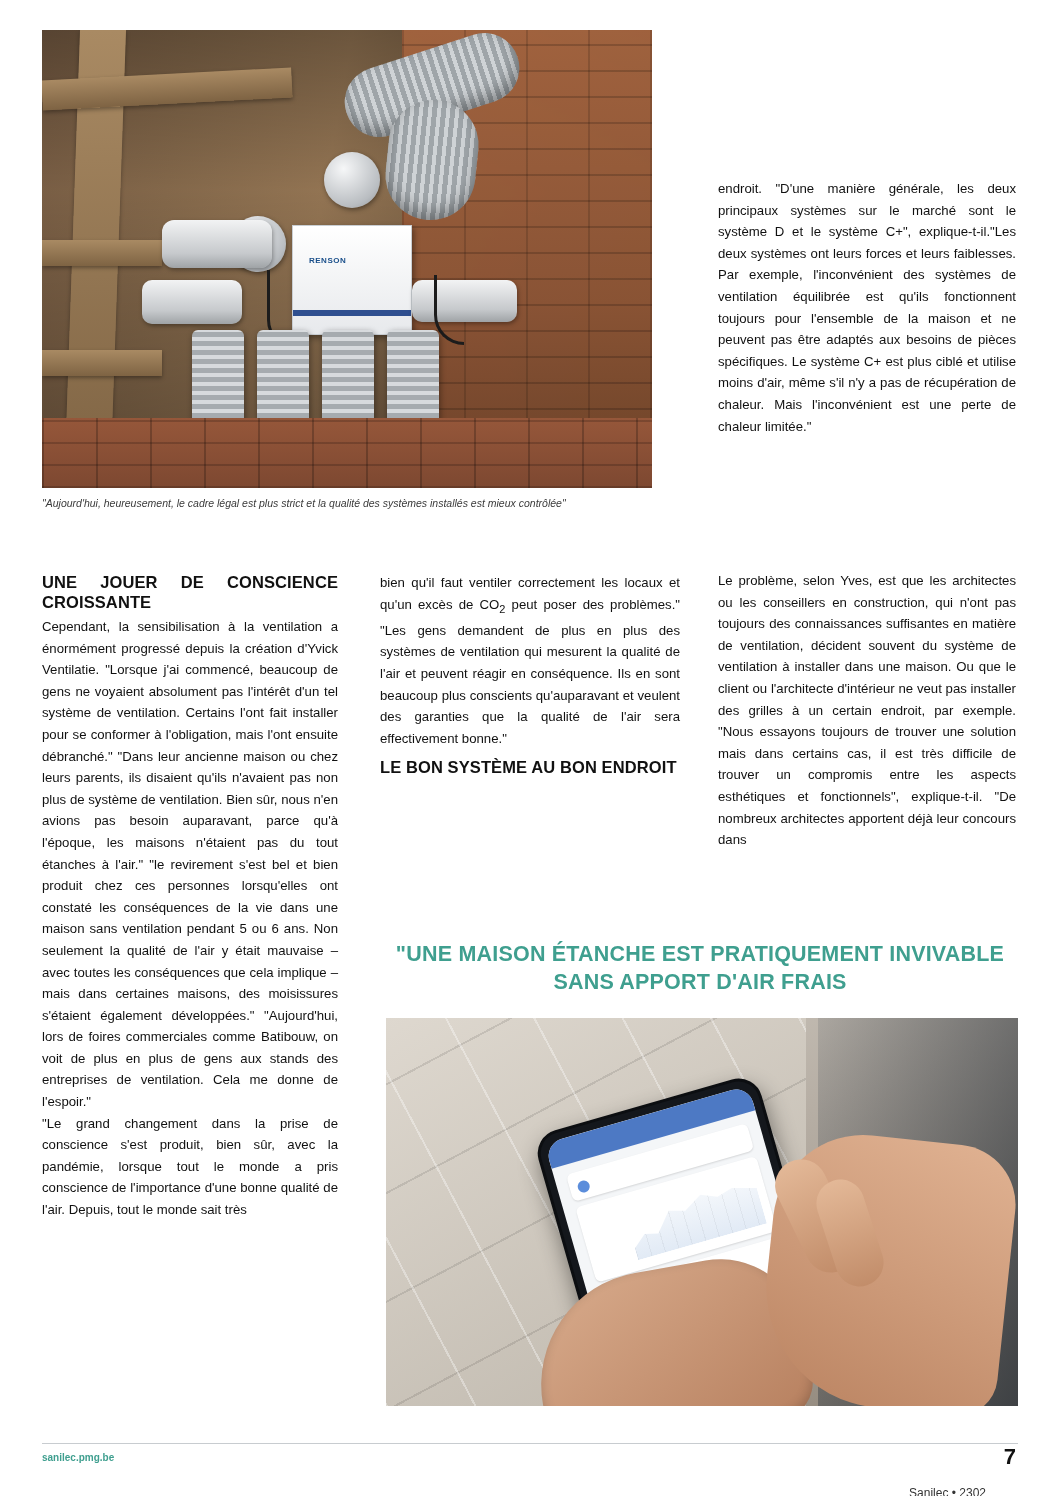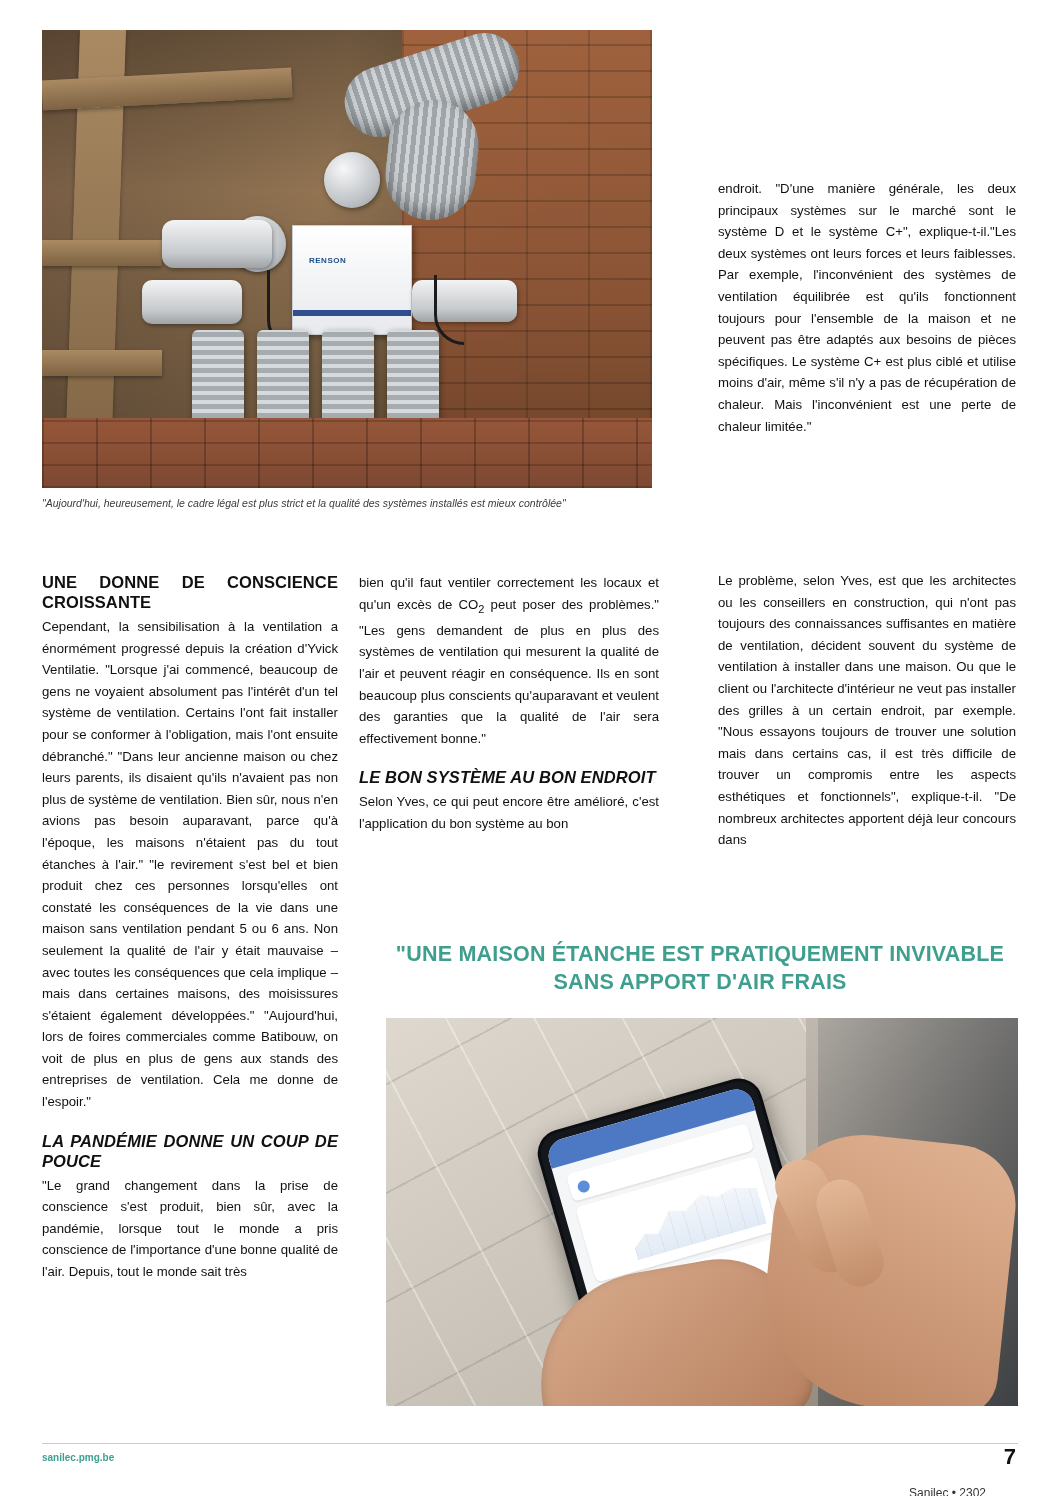--- a/index.html
+++ b/index.html
@@ -136,33 +136,33 @@
   
   .col {
     position: absolute;
     font-size: 13.2px;
     line-height: 21.6px;
     text-align: justify;
     color: #111;
   }
   .col p { margin: 0; }
   .col.c-left  { left: 42px;  top: 572px; width: 296px; }
-  .col.c-mid   { left: 359px; top: 572px; width: 300px; }
+  .col.c-mid   { left: 380px; top: 572px; width: 300px; }
   .col.c-right-top { left: 718px; top: 178px; width: 298px; }
   .col.c-right-body { left: 718px; top: 570px; width: 298px; }
 
   h2.head {
     font-size: 16.5px;
     line-height: 20px;
     font-weight: bold;
     letter-spacing: .1px;
     margin: 0 0 4px 0;
     color: #111;
   }
-  h2.head.spaced { margin-top: 18px; font-style: italic; }
+  h2.head.spaced { margin-top: 8px; }
 
   .sub {
     font-size: 11px;
     vertical-align: sub;
   }
 
   
   .pullquote {
     position: absolute;
     left: 380px; top: 940px; width: 640px;
@@ -326,30 +326,28 @@
       </div>
     <div class="duct-col c4">
         <div class="cap"></div>
       </div>
     <div class="floor-bricks"></div>
   </div>
 
   <div class="caption-top">"Aujourd'hui, heureusement, le cadre légal est plus strict et la qualité des systèmes installés est mieux contrôlée"</div>
 
   <div class="col c-left">
-    <h2 class="head">UNE DONNE DE CONSCIENCE CROISSANTE</h2>
+    <h2 class="head">UNE JOUER DE CONSCIENCE CROISSANTE</h2>
     <p>Cependant, la sensibilisation à la ventilation a énormément progressé depuis la création d'Yvick Ventilatie. "Lorsque j'ai commencé, beaucoup de gens ne voyaient absolument pas l'intérêt d'un tel système de ventilation. Certains l'ont fait installer pour se conformer à l'obligation, mais l'ont ensuite débranché." "Dans leur ancienne maison ou chez leurs parents, ils disaient qu'ils n'avaient pas non plus de système de ventilation. Bien sûr, nous n'en avions pas besoin auparavant, parce qu'à l'époque, les maisons n'étaient pas du tout étanches à l'air." "le revirement s'est bel et bien produit chez ces personnes lorsqu'elles ont constaté les conséquences de la vie dans une maison sans ventilation pendant 5 ou 6 ans. Non seulement la qualité de l'air y était mauvaise – avec toutes les conséquences que cela implique – mais dans certaines maisons, des moisissures s'étaient également développées." "Aujourd'hui, lors de foires commerciales comme Batibouw, on voit de plus en plus de gens aux stands des entreprises de ventilation. Cela me donne de l'espoir."</p>
-    <h2 class="head spaced">LA PANDÉMIE DONNE UN COUP DE POUCE</h2>
     <p>"Le grand changement dans la prise de conscience s'est produit, bien sûr, avec la pandémie, lorsque tout le monde a pris conscience de l'importance d'une bonne qualité de l'air. Depuis, tout le monde sait très</p>
   </div>
 
   <div class="col c-mid">
     <p><span>bien qu'il faut ventiler correctement les locaux et qu'un excès de CO</span><span class="sub">2</span><span> peut poser des problèmes." "Les gens demandent de plus en plus des systèmes de ventilation qui mesurent la qualité de l'air et peuvent réagir en conséquence. Ils en sont beaucoup plus conscients qu'auparavant et veulent des garanties que la qualité de l'air sera effectivement bonne."</span></p>
     <h2 class="head spaced">LE BON SYSTÈME AU BON ENDROIT</h2>
-    <p>Selon Yves, ce qui peut encore être amélioré, c'est l'application du bon système au bon</p>
   </div>
 
   <div class="col c-right-top">
     <p>endroit. "D'une manière générale, les deux principaux systèmes sur le marché sont le système D et le système C+", explique-t-il."Les deux systèmes ont leurs forces et leurs faiblesses. Par exemple, l'inconvénient des systèmes de ventilation équilibrée est qu'ils fonctionnent toujours pour l'ensemble de la maison et ne peuvent pas être adaptés aux besoins de pièces spécifiques. Le système C+ est plus ciblé et utilise moins d'air, même s'il n'y a pas de récupération de chaleur. Mais l'inconvénient est une perte de chaleur limitée."</p>
   </div>
 
   <div class="col c-right-body">
     <p>Le problème, selon Yves, est que les architectes ou les conseillers en construction, qui n'ont pas toujours des connaissances suffisantes en matière de ventilation, décident souvent du système de ventilation à installer dans une maison. Ou que le client ou l'architecte d'intérieur ne veut pas installer des grilles à un certain endroit, par exemple. "Nous essayons toujours de trouver une solution mais dans certains cas, il est très difficile de trouver un compromis entre les aspects esthétiques et fonctionnels", explique-t-il. "De nombreux architectes apportent déjà leur concours dans</p>
   </div>
 

